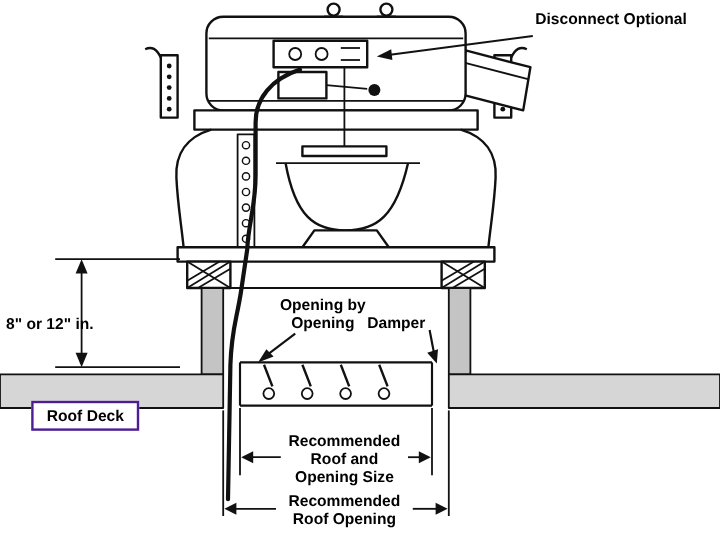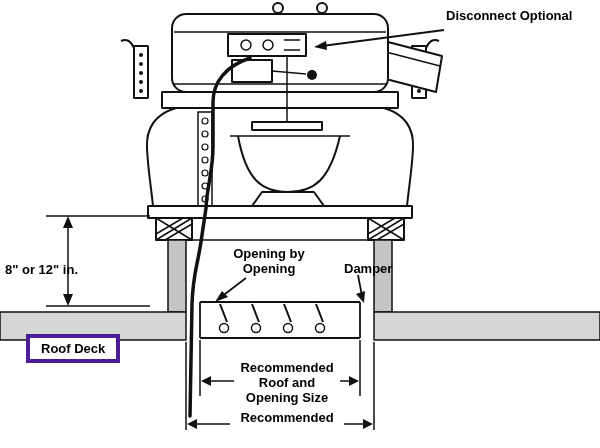--- a/index.html
+++ b/index.html
@@ -1,21 +1,21 @@
 <!DOCTYPE html>
 <html><head>
 <meta charset="utf-8">
 <style>
   * { margin:0; padding:0; box-sizing:border-box; }
   html,body { background:#ffffff; font-family:"Liberation Sans", sans-serif; }
   .stage { position:relative; width:600px; height:448px; background:#fff; overflow:hidden; }
   .stage svg { position:absolute; left:0; top:0; }
   .lbl { position:absolute; font-weight:700; font-size:13px; line-height:15px; color:#000; white-space:nowrap; }
   .center { text-align:center; }
-  .box { border:4px solid #4c1d95; background:#fff; padding:3px 11px; }
+  .box { border:2px solid #4c1d95; background:#fff; padding:3px 11px; }
 </style>
 </head>
 <body>
 
 <div class="stage">
 
   <svg width="600" height="448" viewBox="0 0 600 448">
     <g stroke="#111" fill="none" stroke-width="2" stroke-linejoin="round">
 
       <g>
@@ -172,29 +172,30 @@
 
   <div class="lbl" style="left:446px; top:8px;">
     <div>Disconnect Optional</div>
   </div>
 
   <div class="lbl center" style="left:227px; top:246px; width:84px;">
     <div>Opening by</div>
     <div>Opening</div>
   </div>
 
-  <div class="lbl" style="left:306px; top:261px;margin-left:38px;">Damper</div>
+  <div class="lbl" style="left:306px; top:261px;">Damper</div>
 
   <div class="lbl" style="left:5px; top:262px;">8" or 12" in.</div>
 
   <div class="lbl box" style="left:26px; top:334px;">Roof Deck</div>
 
   <div class="lbl center" style="left:230px; top:360px; width:114px;">
     <div>Recommended</div>
     <div>Roof and</div>
     <div>Opening Size</div>
   </div>
 
   <div class="lbl center" style="left:210px; top:410px; width:154px;">
     <div>Recommended</div>
+    <div>Roof Opening</div>
   </div>
 
 </div>
 
 </body></html>

